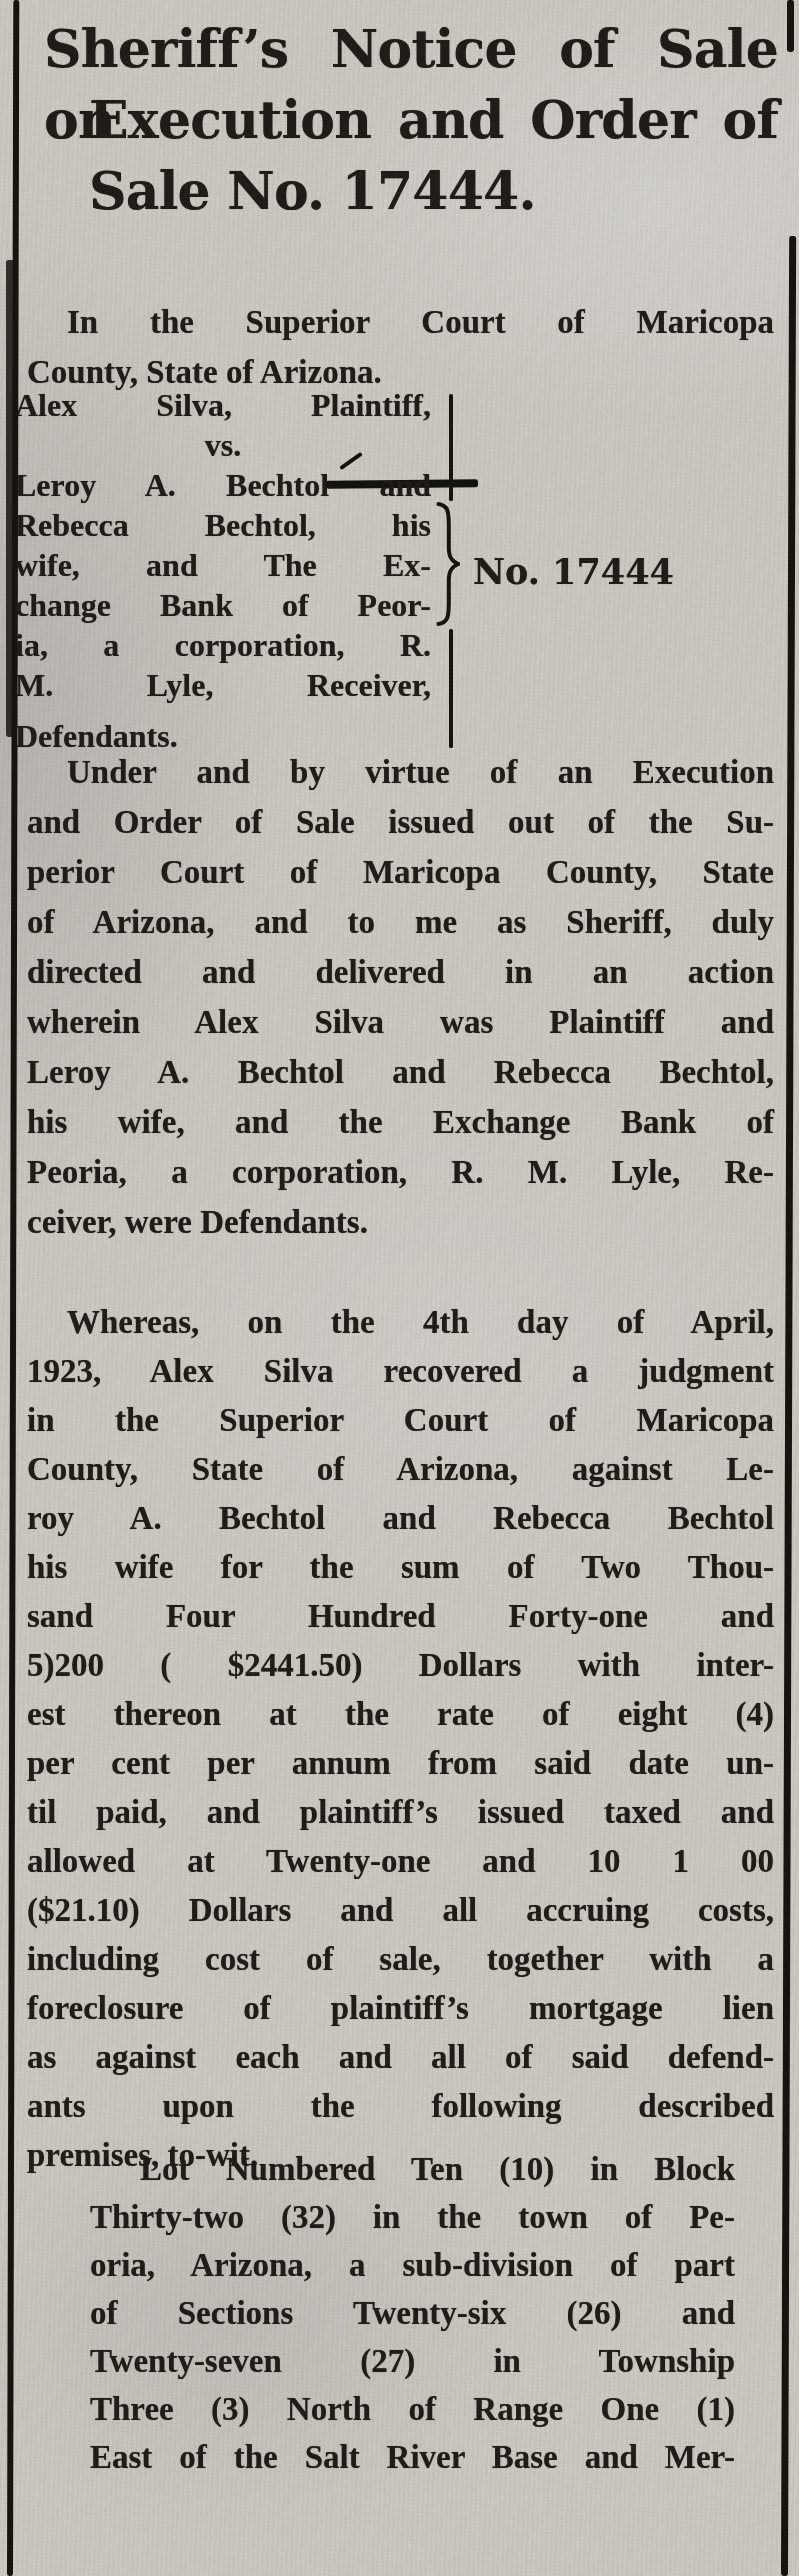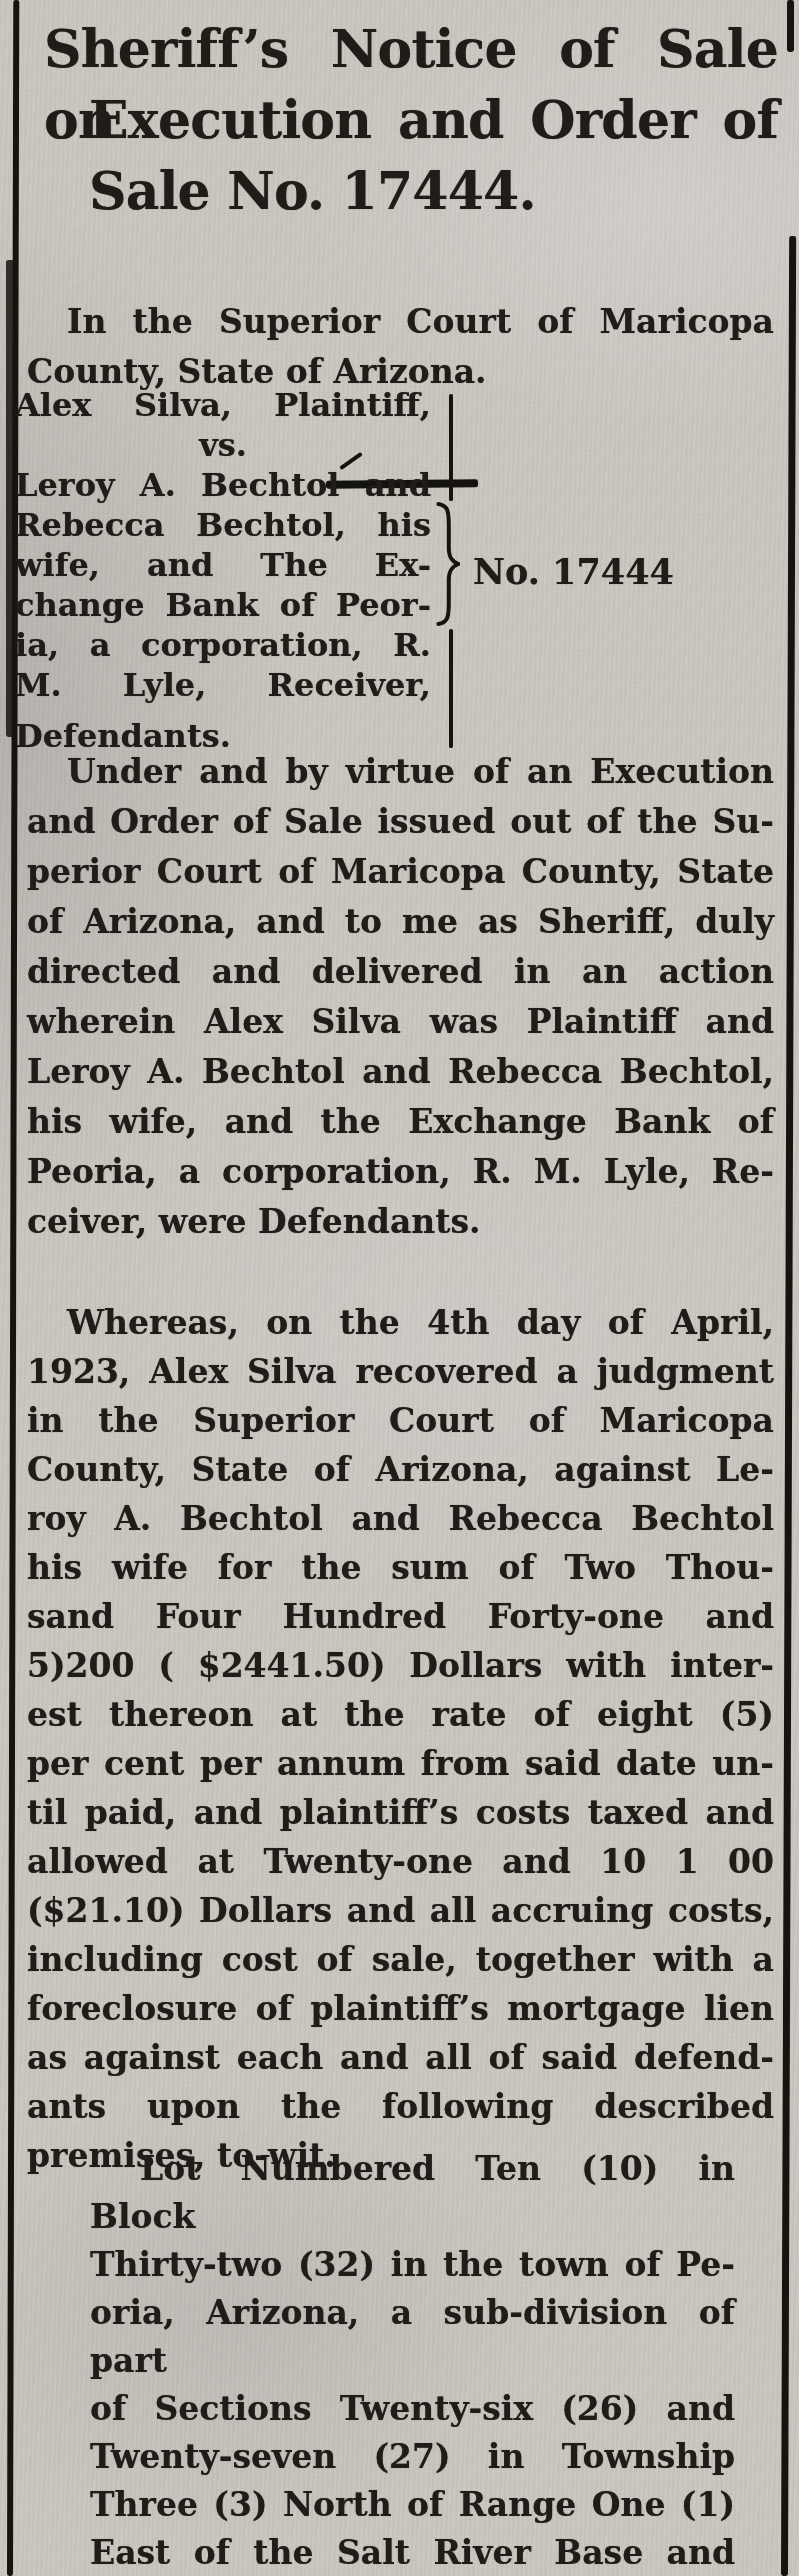--- a/index.html
+++ b/index.html
@@ -30,21 +30,21 @@
     font-size:52px;font-weight:700;line-height:71px;letter-spacing:-0.8px;}
   .hl-line{text-align:justify;text-align-last:justify;height:71px;}
   .hl-indent{padding-left:45px;}
   .hl-natural{text-align-last:left;}
   
   .divider-bar{position:absolute;left:326px;top:480px;width:152px;height:8px;
     background:#15130f;border-radius:2.4px;transform:rotate(-.5deg);}
   .divider-tick{position:absolute;left:338px;top:459px;width:26px;height:4px;
     background:#15130f;border-radius:1.6px;transform:rotate(-35deg);}
   
-  .para{position:absolute;font-weight:700;}
+  .para{position:absolute;font-weight:700;font-family:Liberation Serif, serif;}
   .line{text-align:justify;text-align-last:justify;}
   .line.natural{text-align-last:left;}
   .line.ind{text-indent:40px;}
   .intro{left:27px;top:297px;width:747px;font-size:33px;line-height:50px;}
   .caption{left:15px;top:385px;width:416px;font-size:32px;line-height:40px;}
   .cap-line{text-align:justify;text-align-last:justify;}
   .cap-line.vs{text-align:center;text-align-last:center;}
   .cap-line.natural{text-align-last:left;margin-top:11px;}
   .cap-rule{position:absolute;background:#17140f;width:4px;border-radius:1.6px;}
   .cap-rule-1{left:449px;top:394px;height:107px;}
@@ -116,23 +116,23 @@
 
   <div class="para p-whereas">
     <div class="line ind">Whereas, on the 4th day of April,</div>
     <div class="line">1923, Alex Silva recovered a judgment</div>
     <div class="line">in the Superior Court of Maricopa</div>
     <div class="line">County, State of Arizona, against Le-</div>
     <div class="line">roy A. Bechtol and Rebecca Bechtol</div>
     <div class="line">his wife for the sum of Two Thou-</div>
     <div class="line">sand Four Hundred Forty-one and</div>
     <div class="line">5)200 ( $2441.50) Dollars with inter-</div>
-    <div class="line">est thereon at the rate of eight (5)</div>
+    <div class="line">est thereon at the rate of eight (4)</div>
     <div class="line">per cent per annum from said date un-</div>
-    <div class="line">til paid, and plaintiff’s costs taxed and</div>
+    <div class="line">til paid, and plaintiff’s issued taxed and</div>
     <div class="line">allowed at Twenty-one and 10 1 00</div>
     <div class="line">($21.10) Dollars and all accruing costs,</div>
     <div class="line">including cost of sale, together with a</div>
     <div class="line">foreclosure of plaintiff’s mortgage lien</div>
     <div class="line">as against each and all of said defend-</div>
     <div class="line">ants upon the following described</div>
     <div class="line natural">premises, to-wit.</div>
   </div>
 
   <div class="para p-lot">

